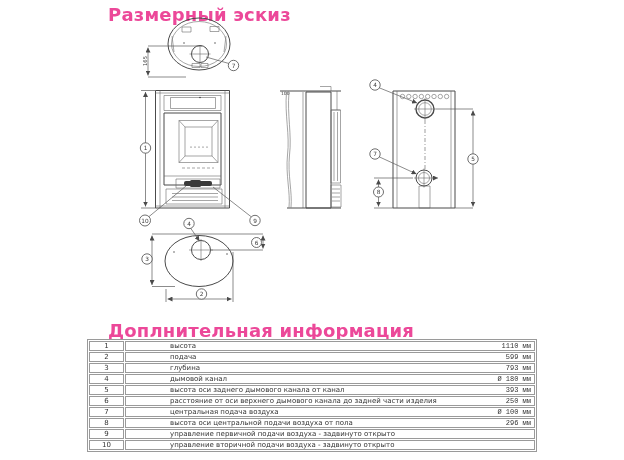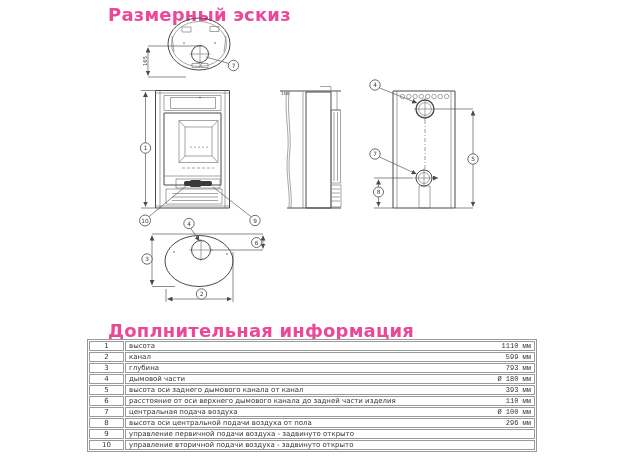--- a/index.html
+++ b/index.html
@@ -33,21 +33,21 @@
     position:absolute;left:87px;top:339px;width:450px;
     border-collapse:separate;border-spacing:1px;
     border:1px solid #9a9a9a;background:#ffffff;
     table-layout:fixed;
   }
   #info-table td{
     border:1px solid #9a9a9a;height:8px;font-size:7px;line-height:8px;
     color:#333;padding:0 3px;white-space:nowrap;overflow:hidden;
   }
   #info-table td.c-num{width:33px;text-align:center;padding:0;}
-  #info-table td.c-content .desc{float:left;}
+  #info-table td.c-content .desc{float:left;margin-left:41px;}
   #info-table td.c-content .val{float:right;font-family:Liberation Mono, monospace;}
 </style>
 </head>
 <body>
 
 <div class="heading" id="title1">Размерный эскиз</div>
 
 <svg id="drawing" width="624" height="332" viewBox="0 0 624 332">
   <defs>
     <marker id="arr" viewBox="0 0 10 10" refX="10" refY="5" markerWidth="5" markerHeight="5" markerUnits="userSpaceOnUse" orient="auto-start-reverse">
@@ -268,50 +268,50 @@
     <tr>
       <td class="c-num">1</td>
       <td class="c-content">
           <span class="desc">высота</span>
           <span class="val">1110 мм</span>
         </td>
     </tr>
     <tr>
       <td class="c-num">2</td>
       <td class="c-content">
-          <span class="desc">канал</span>
+          <span class="desc">подача</span>
           <span class="val">599 мм</span>
         </td>
     </tr>
     <tr>
       <td class="c-num">3</td>
       <td class="c-content">
           <span class="desc">глубина</span>
           <span class="val">793 мм</span>
         </td>
     </tr>
     <tr>
       <td class="c-num">4</td>
       <td class="c-content">
-          <span class="desc">дымовой части</span>
+          <span class="desc">дымовой канал</span>
           <span class="val">Ø 180 мм</span>
         </td>
     </tr>
     <tr>
       <td class="c-num">5</td>
       <td class="c-content">
           <span class="desc">высота оси заднего дымового канала от канал</span>
           <span class="val">393 мм</span>
         </td>
     </tr>
     <tr>
       <td class="c-num">6</td>
       <td class="c-content">
           <span class="desc">расстояние от оси верхнего дымового канала до задней части изделия</span>
-          <span class="val">110 мм</span>
+          <span class="val">250 мм</span>
         </td>
     </tr>
     <tr>
       <td class="c-num">7</td>
       <td class="c-content">
           <span class="desc">центральная подача воздуха</span>
           <span class="val">Ø 100 мм</span>
         </td>
     </tr>
     <tr>

